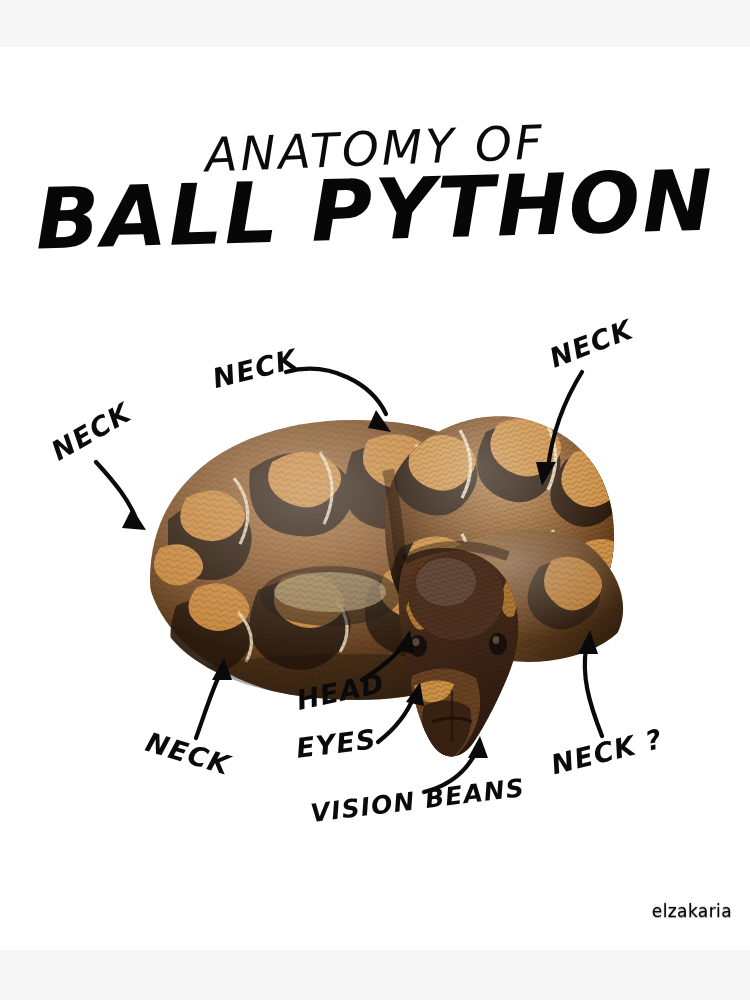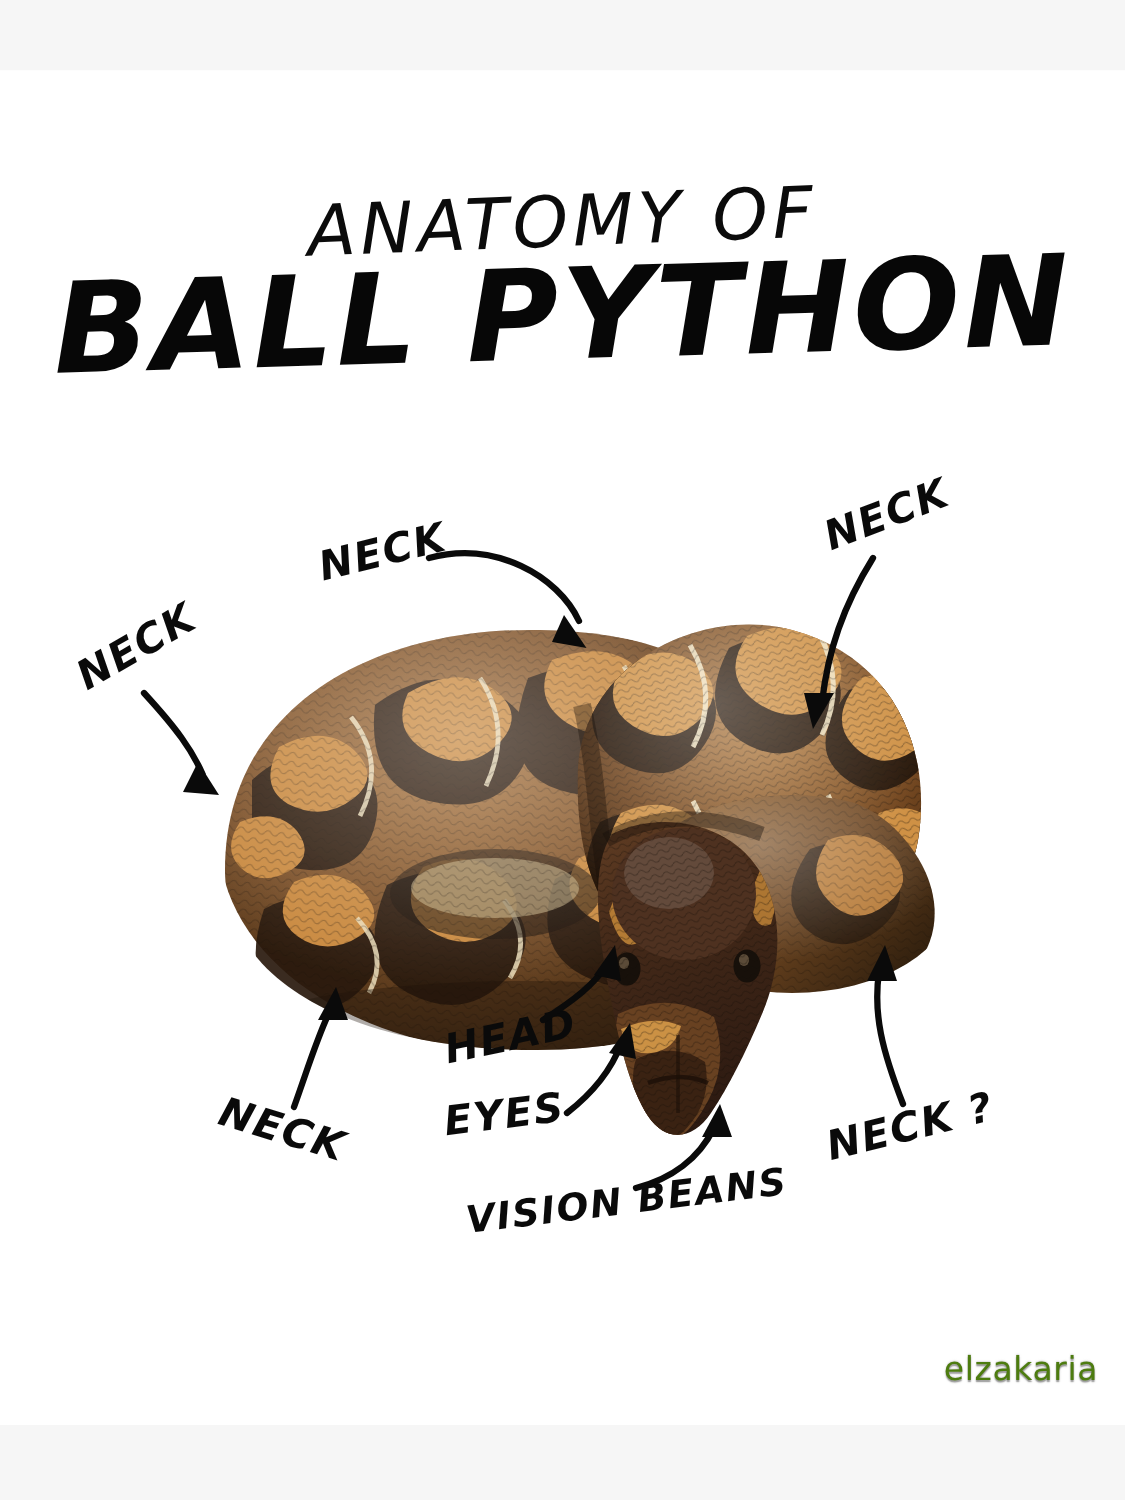--- a/index.html
+++ b/index.html
@@ -87,22 +87,22 @@
     fill:none;stroke:#0a0a0a;stroke-width:4.2;
     stroke-linecap:round;stroke-linejoin:round;
   }
   .arrow polygon{fill:#0a0a0a;}
 
   
   .watermark{
     position:absolute;
     right:18px;top:901px;
     font-family:"DejaVu Sans",sans-serif;
-    font-size:22px;
-    color:#4d7c0f;
+    font-size:17px;
+    color:#000000;
     letter-spacing:.4px;
     text-shadow:0 1px 1px rgba(110,110,110,.75),
                 0 -1px 1px rgba(185,185,185,.5);
     z-index:9;
   }
 </style>
 </head>
 <body>
 
 <div id="poster">

